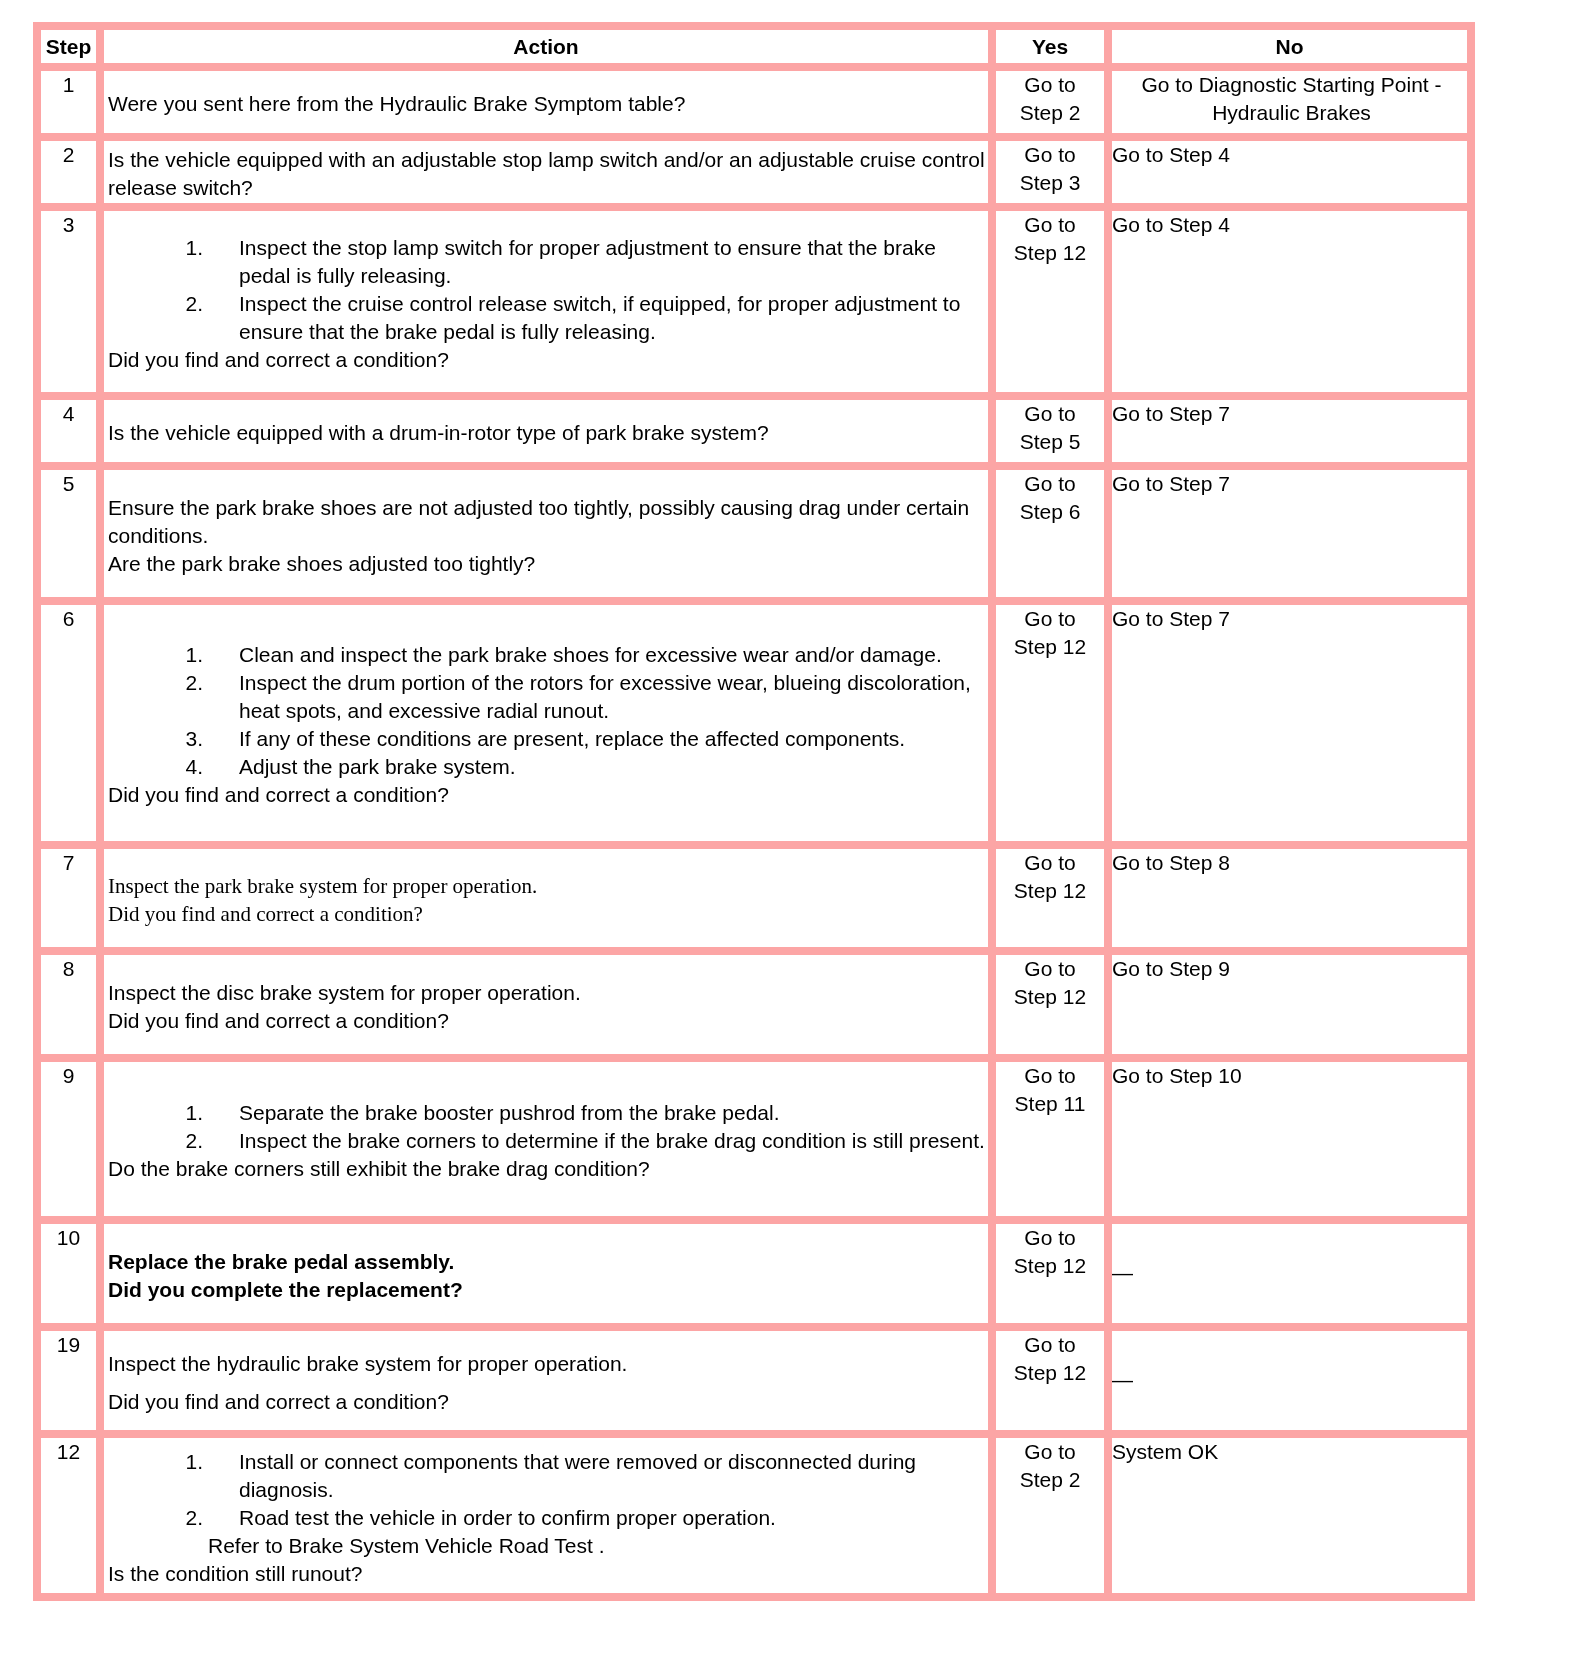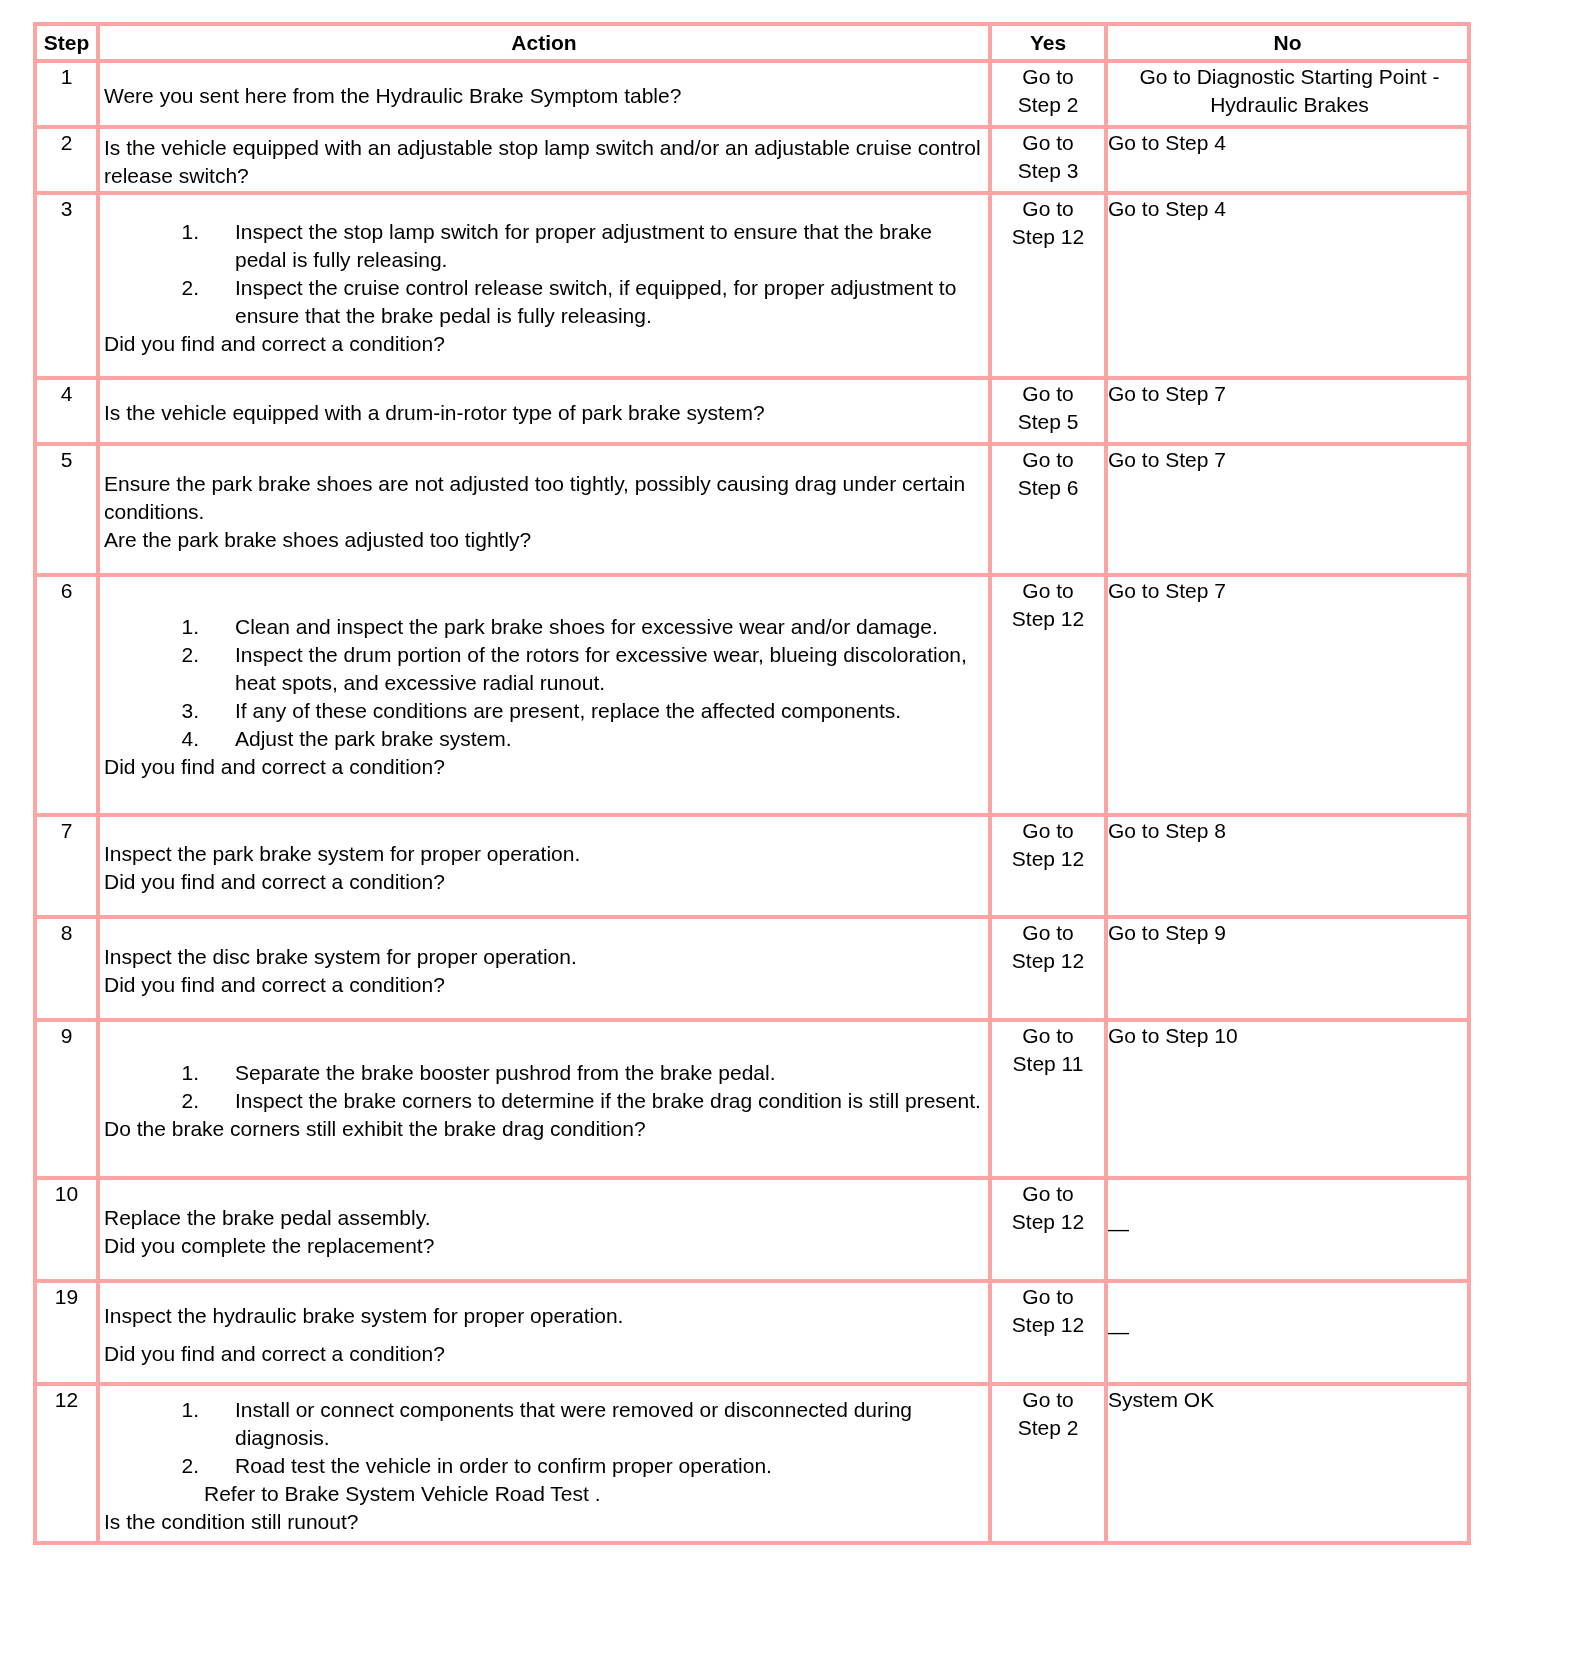--- a/index.html
+++ b/index.html
@@ -6,21 +6,21 @@
   body { width: 1584px; height: 1656px; position: relative; font-family: "Liberation Sans", sans-serif; color: #000; }
   table.diag {
     position: absolute; left: 33px; top: 22px;
     border-collapse: collapse;
     width: 1434px;
     table-layout: fixed;
     font-size: 21px;
     line-height: 28px;
   }
   table.diag td, table.diag th {
-    border: 4px solid #fca5a5;
+    border: 8px solid #fca5a5;
     vertical-align: top;
     padding: 0;
   }
   col.c-step { width: 63px; }
   col.c-action { width: 892px; }
   col.c-yes { width: 116px; }
   col.c-no { width: 363px; }
   th { font-weight: bold; text-align: center; height: 33px; line-height: 33px; font-size: 21px; }
   td.step { text-align: center; vertical-align: middle; }
   td.action { padding: 4px 2px 0 4px !important; position: relative; }
@@ -183,21 +183,21 @@
         <td class="yes">
           <div class="yes-txt">Go to
 Step 12</div>
         </td>
         <td class="no">
           <div class="no-txt">Go to Step 7</div>
         </td>
       </tr>
       <tr style="height: 102px;">
         <td class="step">7</td>
-        <td class="action" style="height: 94px;">
+        <td class="action" style="height: 94px; font-family: Liberation Serif, serif;">
           <div class="cell-inner" style="height: 94px;">
             <div>
               <div>Inspect the park brake system for proper operation.</div>
             </div>
             <div class="question">Did you find and correct a condition?</div>
           </div>
         </td>
         <td class="yes">
           <div class="yes-txt">Go to
 Step 12</div>
@@ -246,21 +246,21 @@
         <td class="yes">
           <div class="yes-txt">Go to
 Step 11</div>
         </td>
         <td class="no">
           <div class="no-txt">Go to Step 10</div>
         </td>
       </tr>
       <tr style="height: 103px;">
         <td class="step">10</td>
-        <td class="action" style="height: 95px;">
+        <td class="action" style="height: 95px; font-weight: bold;">
           <div class="cell-inner" style="height: 95px;">
             <div>
               <div>Replace the brake pedal assembly.</div>
             </div>
             <div class="question">Did you complete the replacement?</div>
           </div>
         </td>
         <td class="yes">
           <div class="yes-txt">Go to
 Step 12</div>

